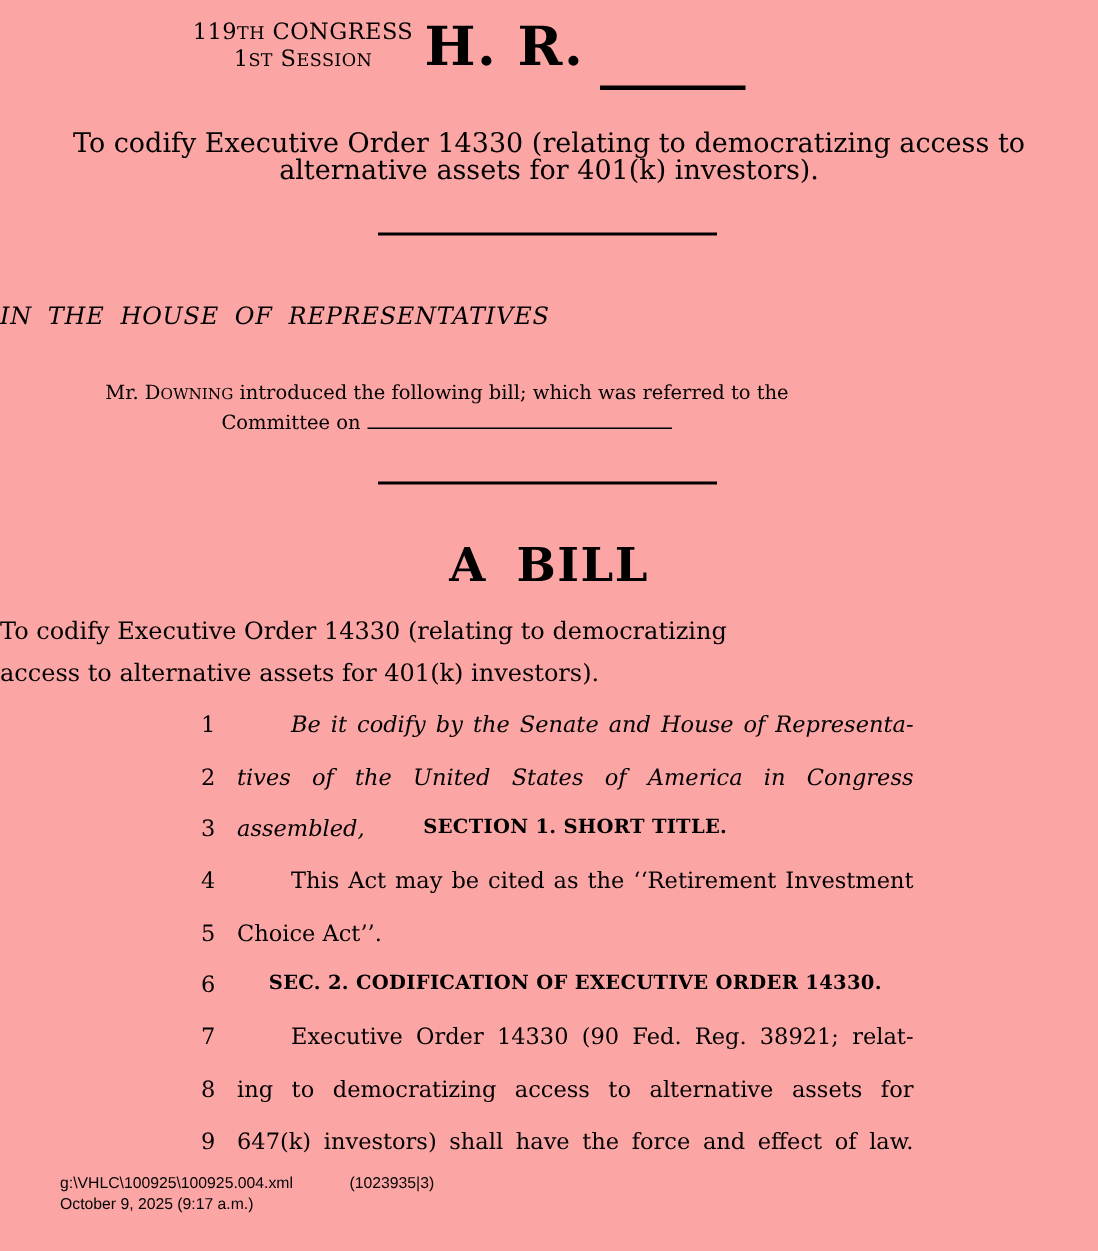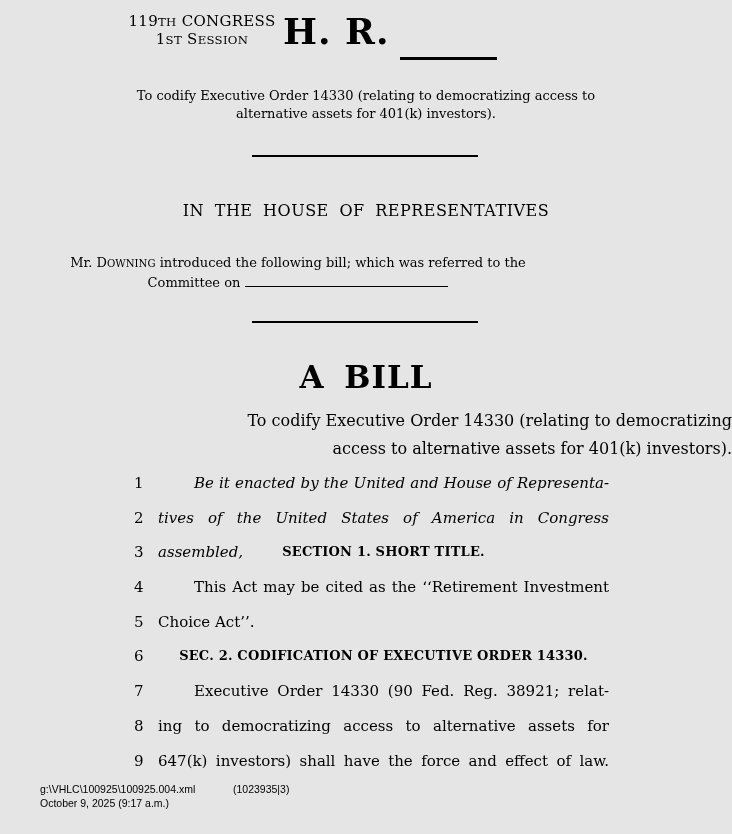--- a/index.html
+++ b/index.html
@@ -1,20 +1,20 @@
 <!DOCTYPE html>
 <html><head>
 <meta charset="utf-8">
 <style>
   html, body { margin: 0; padding: 0; background: #ffffff; }
   .page {
     position: relative;
     width: 732px;
     height: 834px;
-    background: #e5e5e5;
+    background: #fca5a5;
     color: #000000;
     font-family: "DejaVu Serif", serif;
     overflow: hidden;
   }
   .sc { font-size: 0.78em; }
 
   
   .congress-block {
     position: absolute; left: 103px; top: 13px; width: 198px;
     text-align: center; font-size: 15px; line-height: 17px; letter-spacing: 0.3px;
@@ -24,50 +24,50 @@
     font-size: 36px; font-weight: bold; line-height: 1; letter-spacing: 1px;
   }
   .hr-blank {
     position: absolute; left: 400px; top: 57px; width: 97px; height: 2.5px;
     background: #000;
   }
 
   
   .short-title {
     position: absolute; left: 0; top: 87px; width: 732px;
-    text-align: center; font-size: 13px; line-height: 17.5px;
+    text-align: center; font-size: 18px; line-height: 17.5px;
   }
 
   .rule { position: absolute; left: 252px; width: 226px; height: 2px; background: #000; }
   .rule1 { top: 155px; }
   .rule2 { top: 321px; }
 
   .house-heading {
     position: absolute; left: 0; top: 201px; width: 732px;
-    text-align: center; font-size: 16px; letter-spacing: 0.5px; word-spacing: 5px;
+    text-align: left; font-size: 16px; letter-spacing: 0.5px; word-spacing: 5px; font-style: italic;
   }
 
   .intro {
     position: absolute; left: 0; top: 254px; width: 596px;
     text-align: center; font-size: 13px; line-height: 18.5px;
   }
   .committee-blank {
     display: inline-block; width: 203px; height: 2px; margin-left: 5px;
     border-bottom: 1.5px solid #000;
   }
 
   .a-bill {
     position: absolute; left: 0; top: 359px; width: 732px;
     text-align: center; font-size: 31px; font-weight: bold;
     word-spacing: 8px; letter-spacing: 1px;
   }
 
   .long-title {
     position: absolute; left: 0; top: 407px; width: 732px;
-    text-align: right; font-size: 16px; line-height: 28px;
+    text-align: left; font-size: 16px; line-height: 28px;
   }
 
   
   .body-lines { position: absolute; left: 133px; top: 466px; width: 476px; }
   .bodyline { position: relative; height: 34.7px; }
   .bodyline .num {
     position: absolute; left: 1px; top: 0;
     font-size: 15px; line-height: 34.7px;
   }
   .bodyline .txt {
@@ -117,21 +117,21 @@
   <div class="a-bill">A BILL</div>
 
   <div class="long-title">
     <div>To codify Executive Order 14330 (relating to democratizing</div>
     <div>access to alternative assets for 401(k) investors).</div>
   </div>
 
   <div class="body-lines">
     <div class="bodyline">
       <span class="num">1</span>
-      <div class="txt it ind jst">Be it enacted by the United and House of Representa-</div>
+      <div class="txt it ind jst">Be it codify by the Senate and House of Representa-</div>
     </div>
     <div class="bodyline">
       <span class="num">2</span>
       <div class="txt it jst">tives of the United States of America in Congress assembled,</div>
     </div>
     <div class="bodyline">
       <span class="num">3</span>
       <div class="txt hd">SECTION 1. SHORT TITLE.</div>
     </div>
     <div class="bodyline">

